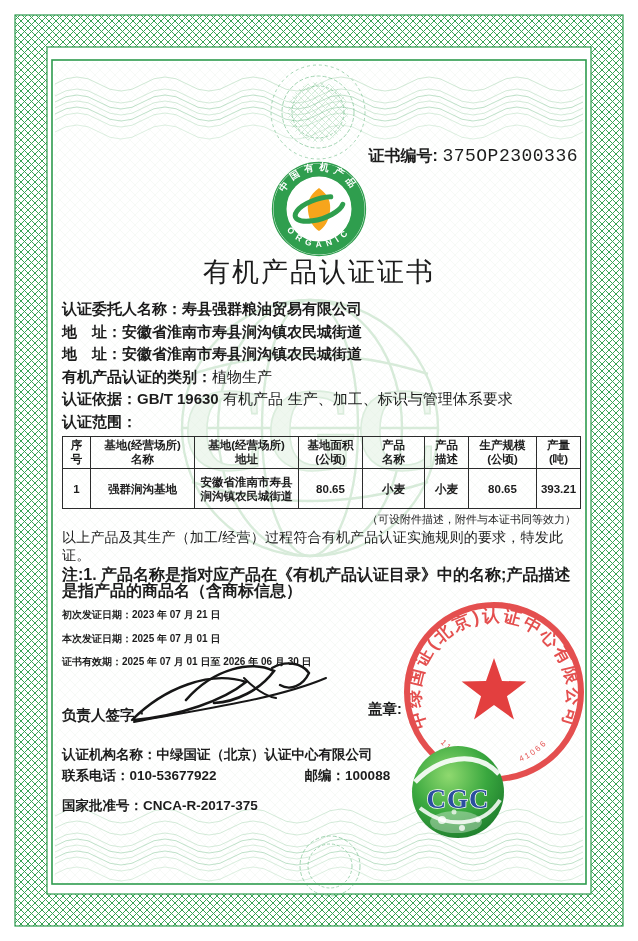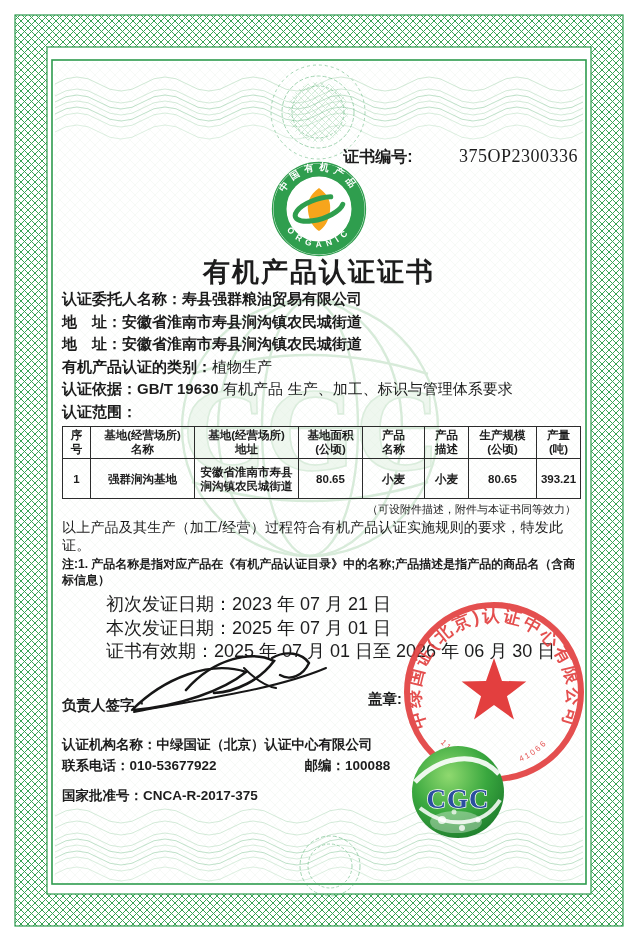--- a/index.html
+++ b/index.html
@@ -6,45 +6,45 @@
   html,body { background:#ffffff; }
   .page {
     position: relative; width: 638px; height: 941px; overflow: hidden;
     background: #ffffff; font-family: "Liberation Sans", sans-serif; color:#1c1c1c;
   }
   .bg-svg { position:absolute; left:0; top:0; z-index:0; }
   .content { position:absolute; left:54px; top:62px; width:530px; height:822px; z-index:2; }
 
   .cert-no { position:absolute; top:84px; right:6px; white-space:nowrap; }
   .cert-no .lab { font-family:Liberation Sans, sans-serif; font-weight:bold; font-size:16px; }
-  .cert-no .num { font-family:Liberation Serif, serif; font-size:18px; letter-spacing:.5px;margin-left:42px; }
+  .cert-no .num { font-family:Liberation Mono, monospace; font-size:18px; letter-spacing:.5px; }
 
   .logo-wrap { position:absolute; top:99px; left:50%; transform:translateX(-50%); width:96px; height:96px; }
   .page-title { position:absolute; top:192px; left:0; width:100%; text-align:center;
-    font-size:27px; font-weight:bold; letter-spacing:2px; }
-
-  .body-col { position:absolute; top:226px; left:8px; right:8px; }
+    font-size:27px; font-weight:normal; letter-spacing:2px; }
+
+  .body-col { position:absolute; top:236px; left:8px; right:8px; }
 
   .field-line { font-size:15px; font-weight:bold; line-height:21.5px; white-space:nowrap; }
   .kai { font-family:"DejaVu Serif", serif; font-weight:normal; }
 
   table.scope { width:100%; border-collapse:collapse; margin-top:3px; table-layout:fixed; }
   table.scope th, table.scope td {
     border:1.4px solid #2b2b2b; text-align:center; vertical-align:middle;
     font-size:11.5px; padding:2px 1px; font-weight:bold;
   }
   table.scope th { white-space:pre-line; line-height:13.5px; height:32px; }
   table.scope td { line-height:14px; height:40px; }
 
   .attach-note { text-align:right; font-size:11px; margin-top:3px; }
   .statement { font-size:14px; font-weight:normal; margin-top:2px; letter-spacing:.2px; }
-  .note { font-size:12px; font-weight:bold; line-height:15.5px; margin-top:2px; }
+  .note { font-size:16px; font-weight:bold; line-height:15.5px; margin-top:2px; }
 
   .dates { margin-top:5px; }
-  .dates div { font-size:18px; font-weight:normal; line-height:23.5px;margin-left:44px; }
+  .dates div { font-size:10px; font-weight:bold; line-height:23.5px; }
 
   .sig-row { position:relative; height:62px; }
   .sig-label { position:absolute; left:0; top:32px; font-size:14.5px; font-weight:bold; }
   .stamp-label { position:absolute; left:306px; top:26px; font-size:14.5px; font-weight:bold; }
   .sig-svg { position:absolute; left:62px; top:-16px; }
 
   .org { margin-top:8px; }
   .org div { font-size:13.5px; font-weight:bold; line-height:21.5px; }
   .org .row { display:flex; }
   .org .pc { margin-left:88px; }

